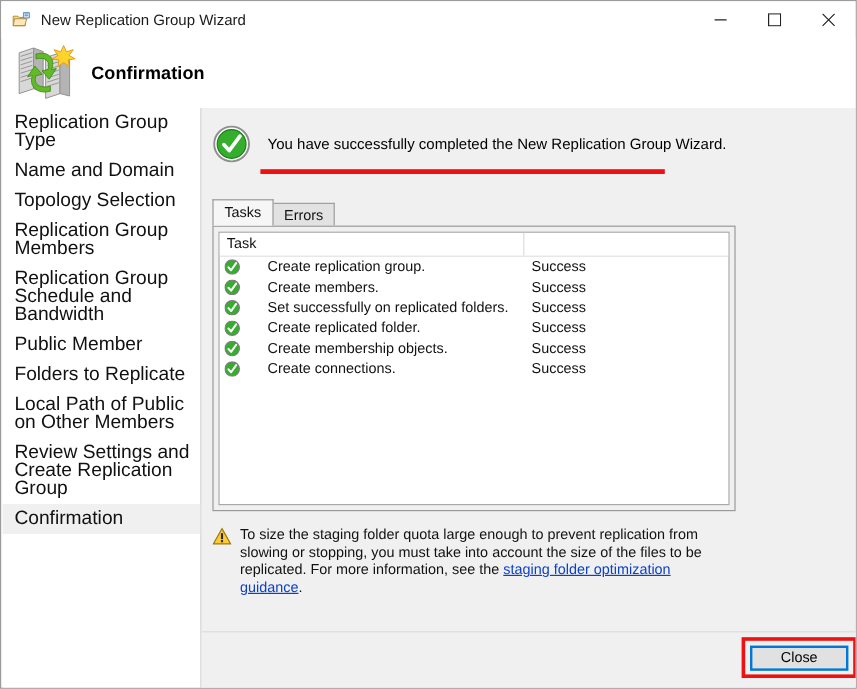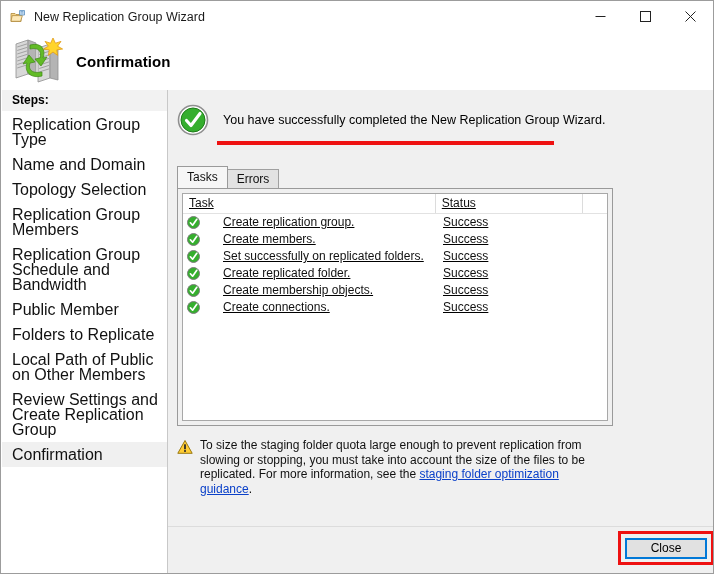--- a/index.html
+++ b/index.html
@@ -181,21 +181,20 @@
 
   .tabpanel {
     position: absolute;
     left: 9px; top: 98px;
     width: 436px;
     height: 238px;
     box-sizing: border-box;
     border: 1px solid #9a9a9a;
     background: #f0f0f0;
     padding: 4px;
-    text-decoration: underline;
   }
   .listview {
     width: 100%;
     height: 100%;
     box-sizing: border-box;
     border: 1px solid #a8a8a8;
     background: #ffffff;
     overflow: hidden;
     position: relative;
   }
@@ -370,21 +369,20 @@
         <path d="M18 9 C30 6 34 14 31 22 L35 21 L29 30 L23 23 L28 22 C30 16 27 11 18 13 Z" fill="#62bb26" stroke="#3d8a12" stroke-width="0.7"></path>
         <path d="M30 40 C18 43 12 35 15 27 L11 28 L17 19 L23 26 L18 27 C16 33 19 38 30 36 Z" fill="#62bb26" stroke="#3d8a12" stroke-width="0.7"></path>
 
         <polygon points="41,2 43.4,7.2 49,5.4 45.6,10.2 50.6,13 44.8,13.9 45.6,19.4 41,16 36.4,19.4 37.2,13.9 31.6,13 36.4,10.2 33,5.4 38.6,7.2" fill="#ffd42a" stroke="#e09b16" stroke-width="0.8"></polygon>
       </svg>
     </div>
     <div class="header-title">Confirmation</div>
   </div>
 
   <div class="sidebar">
-    <div class="steps-header">Steps:</div>
     <div class="step">Replication Group Type</div>
     <div class="step">Name and Domain</div>
     <div class="step">Topology Selection</div>
     <div class="step">Replication Group Members</div>
     <div class="step">Replication Group Schedule and Bandwidth</div>
     <div class="step">Public Member</div>
     <div class="step">Folders to Replicate</div>
     <div class="step">Local Path of Public on Other Members</div>
     <div class="step">Review Settings and Create Replication Group</div>
     <div class="step current">Confirmation</div>
@@ -406,21 +404,20 @@
 
     <div class="tabstrip">
       <div class="tab active">Tasks</div>
       <div class="tab">Errors</div>
     </div>
 
     <div class="tabpanel">
       <div class="listview">
         <div class="lv-header">
           <div class="lv-head-cell c-task">Task</div>
-          <div class="lv-head-cell c-status">Status</div>
           <div class="lv-head-cell c-extra"></div>
         </div>
 
         <div class="lv-row">
           <div class="lv-cell c-task">
             <span class="row-icon">
               <svg width="13" height="13" viewBox="0 0 13 13">
                 <circle cx="6.5" cy="6.5" r="6" fill="#35ae2e" stroke="#7d7d7d" stroke-width="1"></circle>
                 <path d="M3.4 6.8 L5.6 9.2 L9.8 3.3" fill="none" stroke="#ffffff" stroke-width="1.7" stroke-linecap="round" stroke-linejoin="round"></path>
               </svg>

